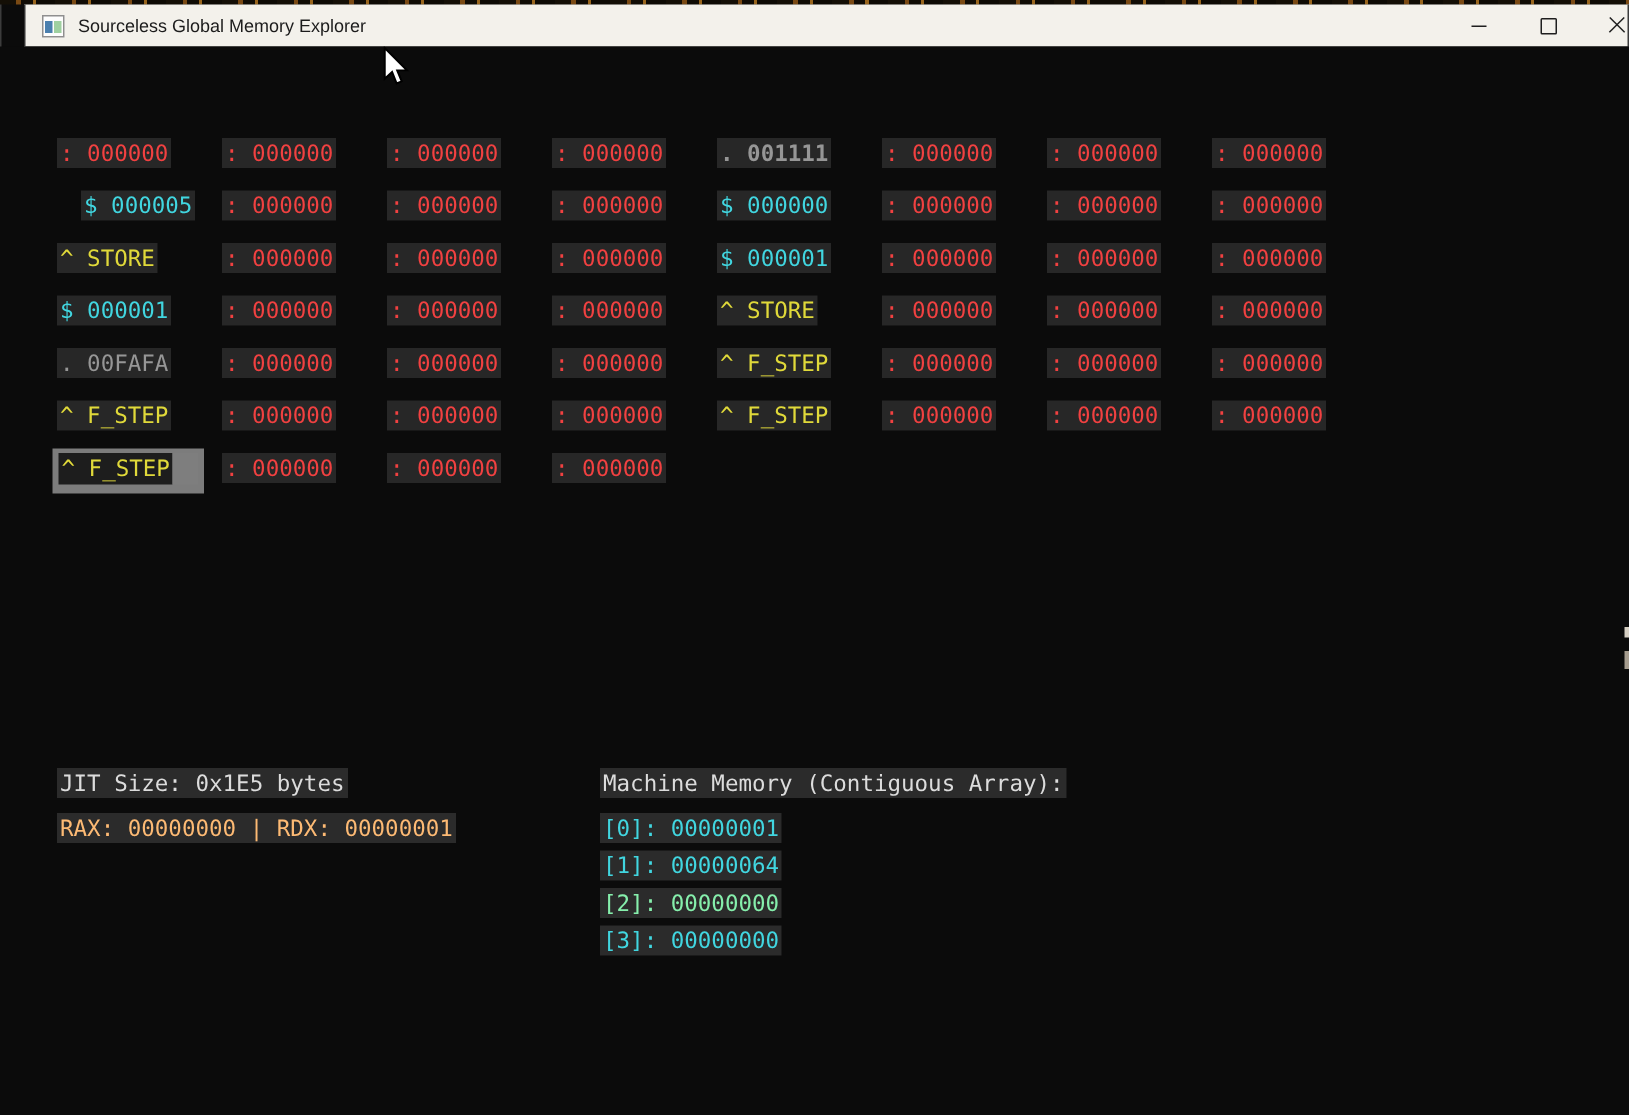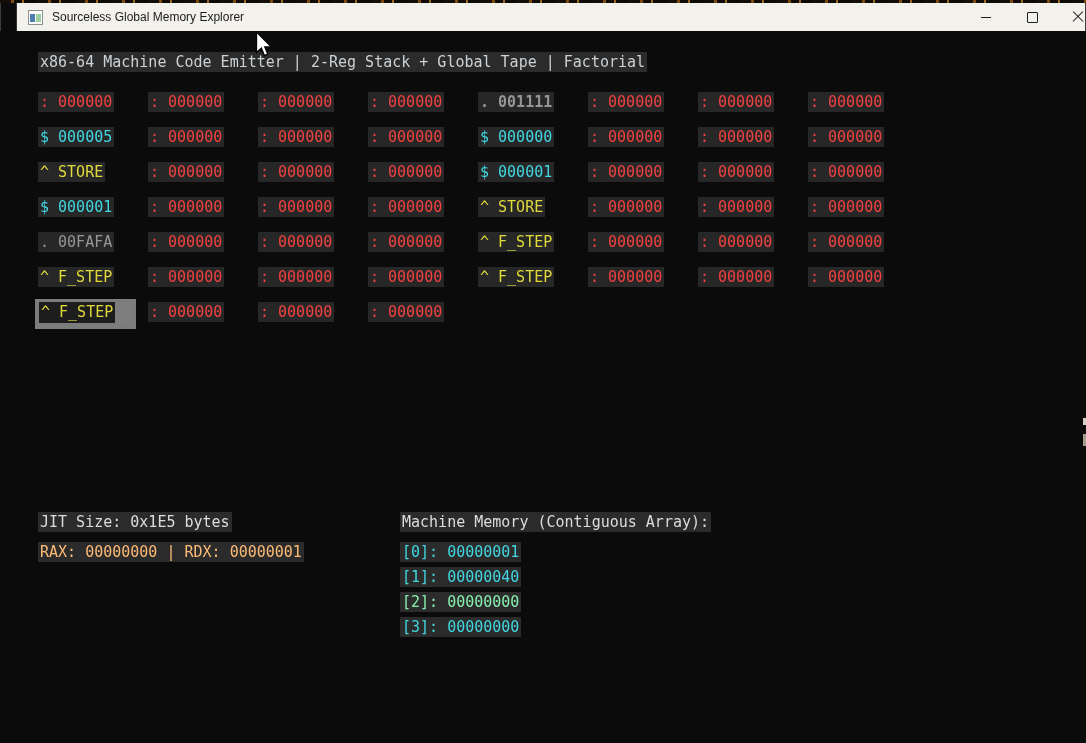--- a/index.html
+++ b/index.html
@@ -63,25 +63,24 @@
     </div>
     <div class="win-btn">
       <span class="close-glyph"></span>
     </div>
   </div>
 </div>
 
 <div class="window-frame"></div>
 
 <div class="content">
-  <div class="hl header-line">x86-64 Machine Code Emitter | 2-Reg Stack + Global Tape | Factorial</div>
 
   <div>
       <div class="cell" style="left: 38px; top: 61px; color: rgb(241, 65, 65);">: 000000</div>
-      <div class="cell" style="left: 38px; top: 96px; color: rgb(65, 214, 224);">$ 000005</div>
+      <div class="cell" style="left: 54px; top: 96px; color: rgb(65, 214, 224);">$ 000005</div>
       <div class="cell" style="left: 38px; top: 131px; color: rgb(224, 217, 58);">^ STORE</div>
       <div class="cell" style="left: 38px; top: 166px; color: rgb(65, 214, 224);">$ 000001</div>
       <div class="cell" style="left: 38px; top: 201px; color: rgb(150, 150, 150);">. 00FAFA</div>
       <div class="cell" style="left: 38px; top: 236px; color: rgb(224, 217, 58);">^ F_STEP</div>
       <div class="sel-wrap" style="left: 35px; top: 268px;">
         <span class="sel-inner" style="color: rgb(224, 217, 58);">^ F_STEP</span>
         <span class="sel-cursor"></span>
       </div>
       <div class="cell" style="left: 148px; top: 61px; color: rgb(241, 65, 65);">: 000000</div>
       <div class="cell" style="left: 148px; top: 96px; color: rgb(241, 65, 65);">: 000000</div>
@@ -128,21 +127,21 @@
       <div class="cell" style="left: 808px; top: 166px; color: rgb(241, 65, 65);">: 000000</div>
       <div class="cell" style="left: 808px; top: 201px; color: rgb(241, 65, 65);">: 000000</div>
       <div class="cell" style="left: 808px; top: 236px; color: rgb(241, 65, 65);">: 000000</div>
     </div>
 
   <div class="hl jit-line">JIT Size: 0x1E5 bytes</div>
   <div class="hl reg-line" id="reg-line" style="color: #fdba74;">RAX: 00000000 | RDX: 00000001</div>
 
   <div class="hl mem-title">Machine Memory (Contiguous Array):</div>
   <div class="hl mem-entry" id="mem0" style="top: 511px; color: rgb(65, 214, 224);">[0]: 00000001</div>
-  <div class="hl mem-entry" id="mem1" style="top: 536px; color: rgb(65, 214, 224);">[1]: 00000040</div>
+  <div class="hl mem-entry" id="mem1" style="top: 536px; color: rgb(65, 214, 224);">[1]: 00000064</div>
   <div class="hl mem-entry" id="mem2" style="top: 561px; color: #86efac;">[2]: 00000000</div>
   <div class="hl mem-entry" id="mem3" style="top: 586px; color: rgb(65, 214, 224);">[3]: 00000000</div>
 
   <svg class="mouse-cursor" width="20" height="29" viewBox="0 0 20 29">
     <path d="M1.5 1 L1.5 21.5 L6.4 17 L9.4 24.6 L12.8 23.2 L9.8 15.9 L16.3 15.9 Z" fill="#ffffff" stroke="#000000" stroke-width="1.3"></path>
   </svg>
 </div>
 
 <div class="sliver-a"></div>
 <div class="sliver-b"></div>

